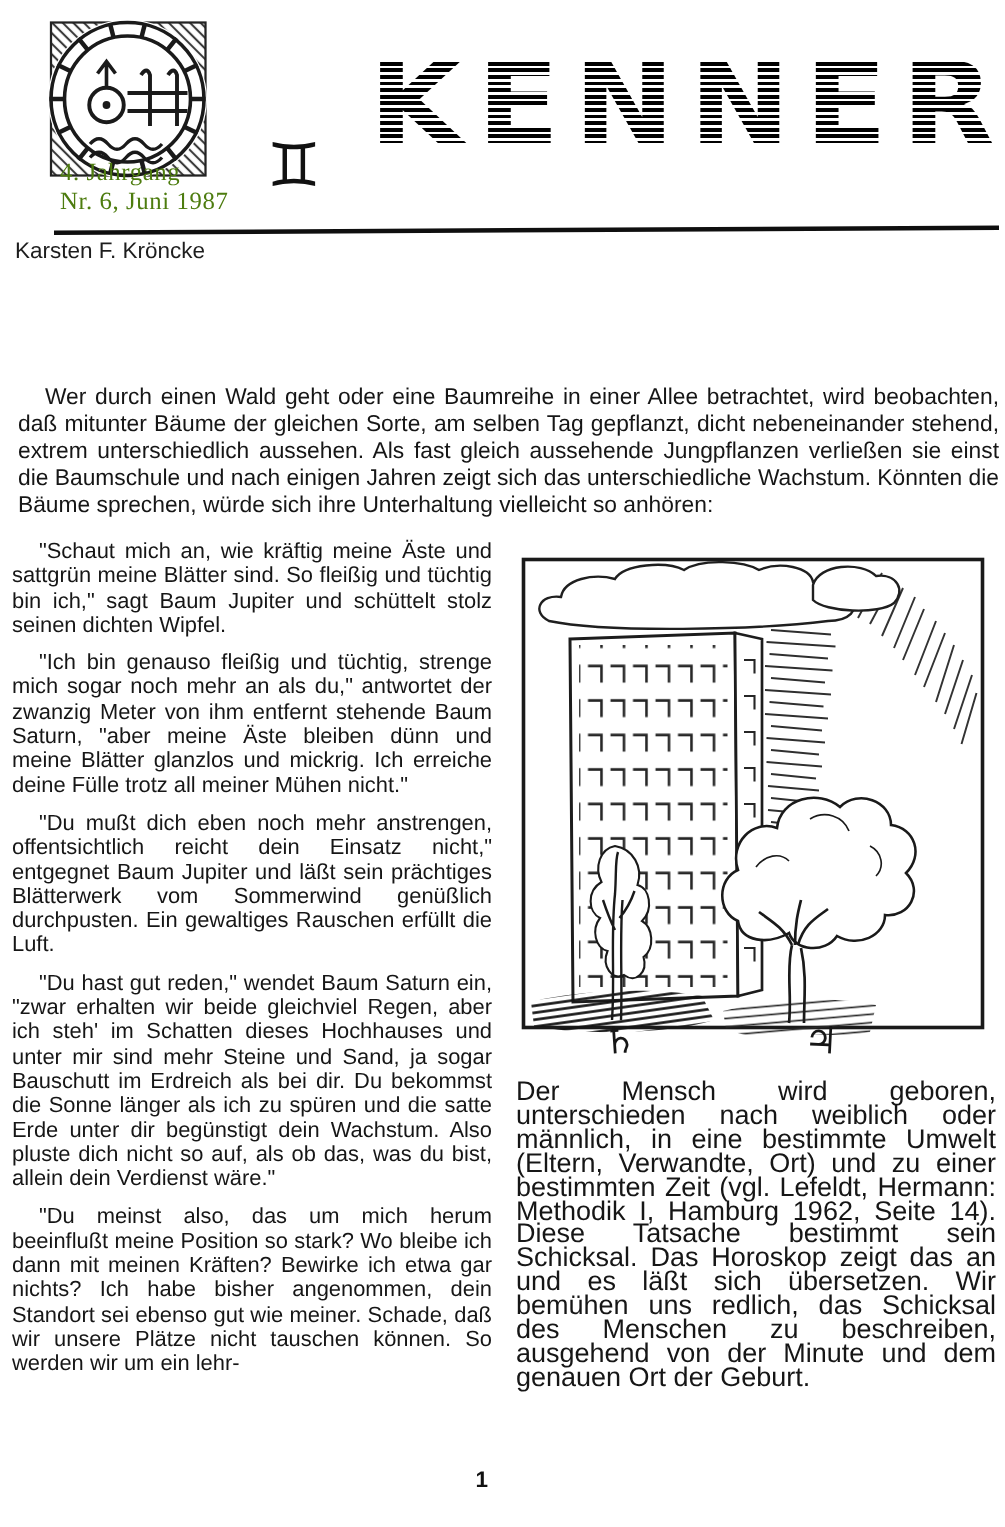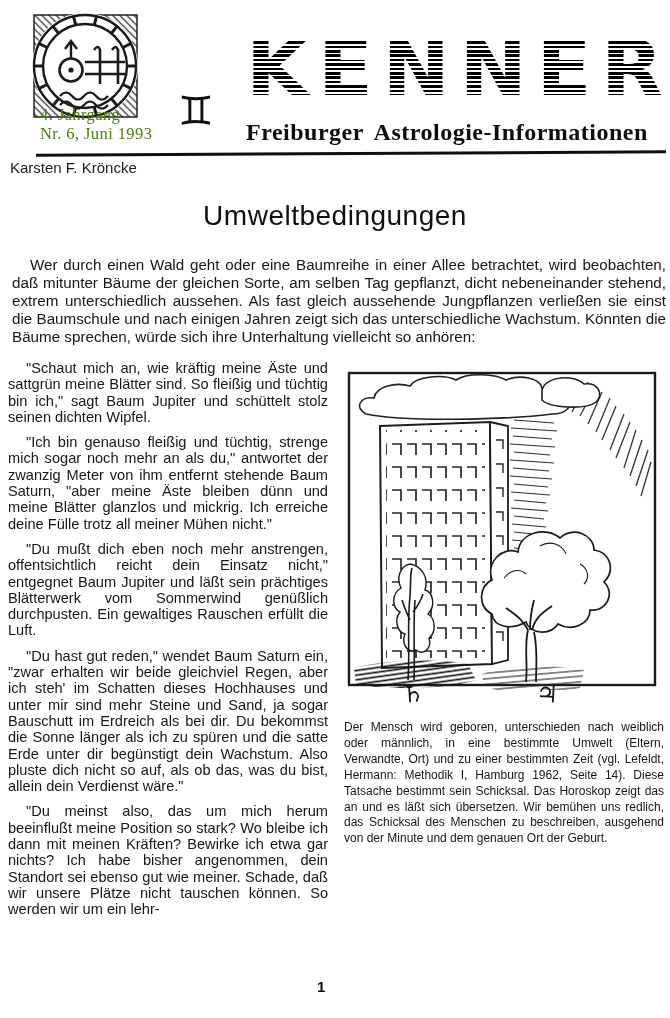--- a/index.html
+++ b/index.html
@@ -63,21 +63,21 @@
 
   figure.illustration { margin:8px 0 0 0; }
   svg.illu { display:block; width:318px; height:322px; }
   .symbols { position:relative; height:30px; }
   .symbols span {
     position:absolute; top:-4px; font-family:"DejaVu Sans", sans-serif;
     font-size:25px; color:#161616;
   }
   .symbols .saturn  { left:58px; transform:rotate(-4deg); }
   .symbols .jupiter { left:192px; transform:rotate(3deg); }
-  .caption { font-size:12px; line-height:15.9px; text-align:justify; text-indent:4px; margin:2px 0 0 0; }
+  .caption { font-size:18px; line-height:15.9px; text-align:justify; text-indent:4px; margin:2px 0 0 0; }
 
   .page-number {
     position:absolute; left:317px; top:978px;
     font-weight:bold; font-size:15px; color:#111;
   }
 </style>
 </head>
 <body>
 
 <div class="page">
@@ -103,35 +103,33 @@
         <path d="M68,40 q4,-6 6,0 l0,34 M86,40 q4,-6 6,0 l0,34 M59,52 h40 M59,64 h40" fill="none" stroke="#1a1a1a" stroke-width="2.6"></path>
       </g>
       <g>
         <path d="M34,86 q6,-7 12,0 q6,7 12,0 q6,-7 12,0 q6,7 12,0 M34,95 q6,-7 12,0 q6,7 12,0 q6,-7 12,0 q6,7 12,0" fill="none" stroke="#1a1a1a" stroke-width="2.2"></path>
       </g>
     </svg>
   </div>
 
   <div class="issue-block">
     <div>4. Jahrgang</div>
-    <div>Nr. 6, Juni 1993</div>
+    <div>Nr. 6, Juni 1987</div>
   </div>
 
   <div class="gemini">♊</div>
 
   <div class="brand">
     <div class="logo-text">KENNER</div>
-    <div class="subtitle">Freiburger Astrologie-Informationen</div>
   </div>
 
   <div class="header-rule"></div>
 
   <div class="author">Karsten F. Kröncke</div>
 
-  <h1 class="article-title">Umweltbedingungen</h1>
 
   <p class="intro">Wer durch einen Wald geht oder eine Baumreihe in einer Allee betrachtet, wird beobachten, daß mitunter Bäume der gleichen Sorte, am selben Tag gepflanzt, dicht nebeneinander stehend, extrem unterschiedlich aussehen. Als fast gleich aussehende Jungpflanzen verließen sie einst die Baumschule und nach einigen Jahren zeigt sich das unterschiedliche Wachstum. Könnten die Bäume sprechen, würde sich ihre Unterhaltung vielleicht so anhören:</p>
 
   <div class="columns">
     <div class="col">
       <p>"Schaut mich an, wie kräftig meine Äste und sattgrün meine Blätter sind. So fleißig und tüchtig bin ich," sagt Baum Jupiter und schüttelt stolz seinen dichten Wipfel.</p>
       <p>"Ich bin genauso fleißig und tüchtig, strenge mich sogar noch mehr an als du," antwortet der zwanzig Meter von ihm entfernt stehende Baum Saturn, "aber meine Äste bleiben dünn und meine Blätter glanzlos und mickrig. Ich erreiche deine Fülle trotz all meiner Mühen nicht."</p>
       <p>"Du mußt dich eben noch mehr anstrengen, offentsichtlich reicht dein Einsatz nicht," entgegnet Baum Jupiter und läßt sein prächtiges Blätterwerk vom Sommerwind genüßlich durchpusten. Ein gewaltiges Rauschen erfüllt die Luft.</p>
       <p>"Du hast gut reden," wendet Baum Saturn ein, "zwar erhalten wir beide gleichviel Regen, aber ich steh' im Schatten dieses Hochhauses und unter mir sind mehr Steine und Sand, ja sogar Bauschutt im Erdreich als bei dir. Du bekommst die Sonne länger als ich zu spüren und die satte Erde unter dir begünstigt dein Wachstum. Also pluste dich nicht so auf, als ob das, was du bist, allein dein Verdienst wäre."</p>
       <p>"Du meinst also, das um mich herum beeinflußt meine Position so stark? Wo bleibe ich dann mit meinen Kräften? Bewirke ich etwa gar nichts? Ich habe bisher angenommen, dein Standort sei ebenso gut wie meiner. Schade, daß wir unsere Plätze nicht tauschen können. So werden wir um ein lehr-</p>

